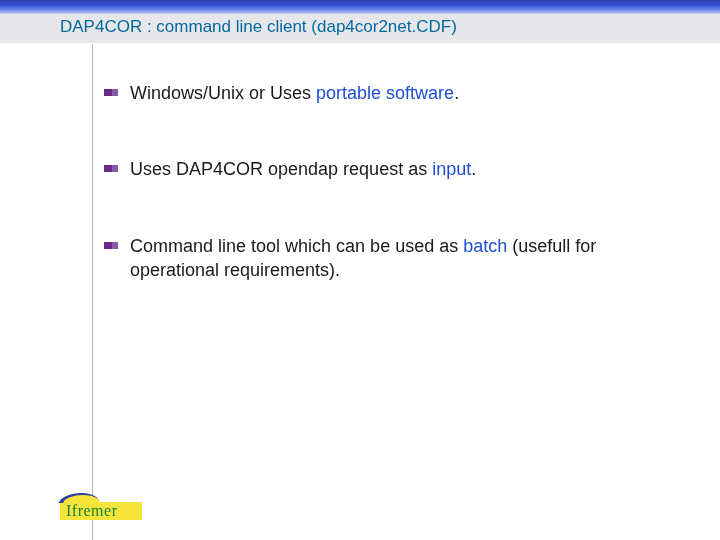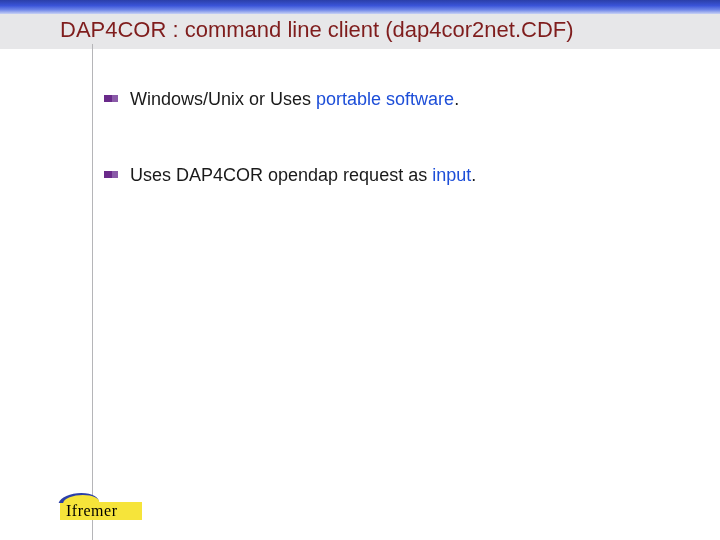--- a/index.html
+++ b/index.html
@@ -12,22 +12,22 @@
     overflow: hidden;
   }
   .header-band {
     width: 100%;
     height: 14px;
     background: linear-gradient(to bottom, #2b3fa8 0%, #3a54d8 40%, #6f86e8 70%, #c9d2f5 100%);
   }
   .title-bar {
     background: #e7e7e9;
     padding: 3px 0 6px 60px;
-    font-size: 22px;
-    color: #7f1d1d;
+    font-size: 17px;
+    color: #0369a1;
     font-weight: 400;
   }
   .vertical-line {
     position: absolute;
     left: 92px;
     top: 44px;
     bottom: 0;
     width: 1px;
     background: #b5b5b8;
   }
@@ -85,21 +85,21 @@
     transform: skewX(-12deg);
   }
   .logo-text-wrap {
     background: #f6e43a;
     padding: 0 25px 0 6px;
     display: inline-block;
   }
   .logo-text {
     font-family: Georgia, 'Times New Roman', serif;
     font-size: 16px;
-    color: #000000;
+    color: #15803d;
     letter-spacing: 0.5px;
   }
 </style>
 </head>
 <body>
 
 <div class="header-band"></div>
 
 <div class="title-bar">
   <span>DAP4COR : command line client (dap4cor2net.CDF)</span>
@@ -117,20 +117,26 @@
   </div>
 
   <div class="bullet-item">
     <span class="bullet-marker"></span>
     <span class="bullet-text">
       <span>Uses DAP4COR opendap request as </span><span class="highlight">input</span><span>.</span>
     </span>
   </div>
 
 
+  <div class="bullet-item">
+    <span class="bullet-marker"></span>
+    <span class="bullet-text">
+      <span>Command line tool which can be used as </span><span class="highlight">batch</span><span> (usefull for operational requirements).</span>
+    </span>
+  </div>
 
 </div>
 
 <div class="logo-area">
   <div class="logo-swoosh"></div>
   <div class="logo-text-wrap">
     <span class="logo-text">Ifremer</span>
   </div>
 </div>
 

